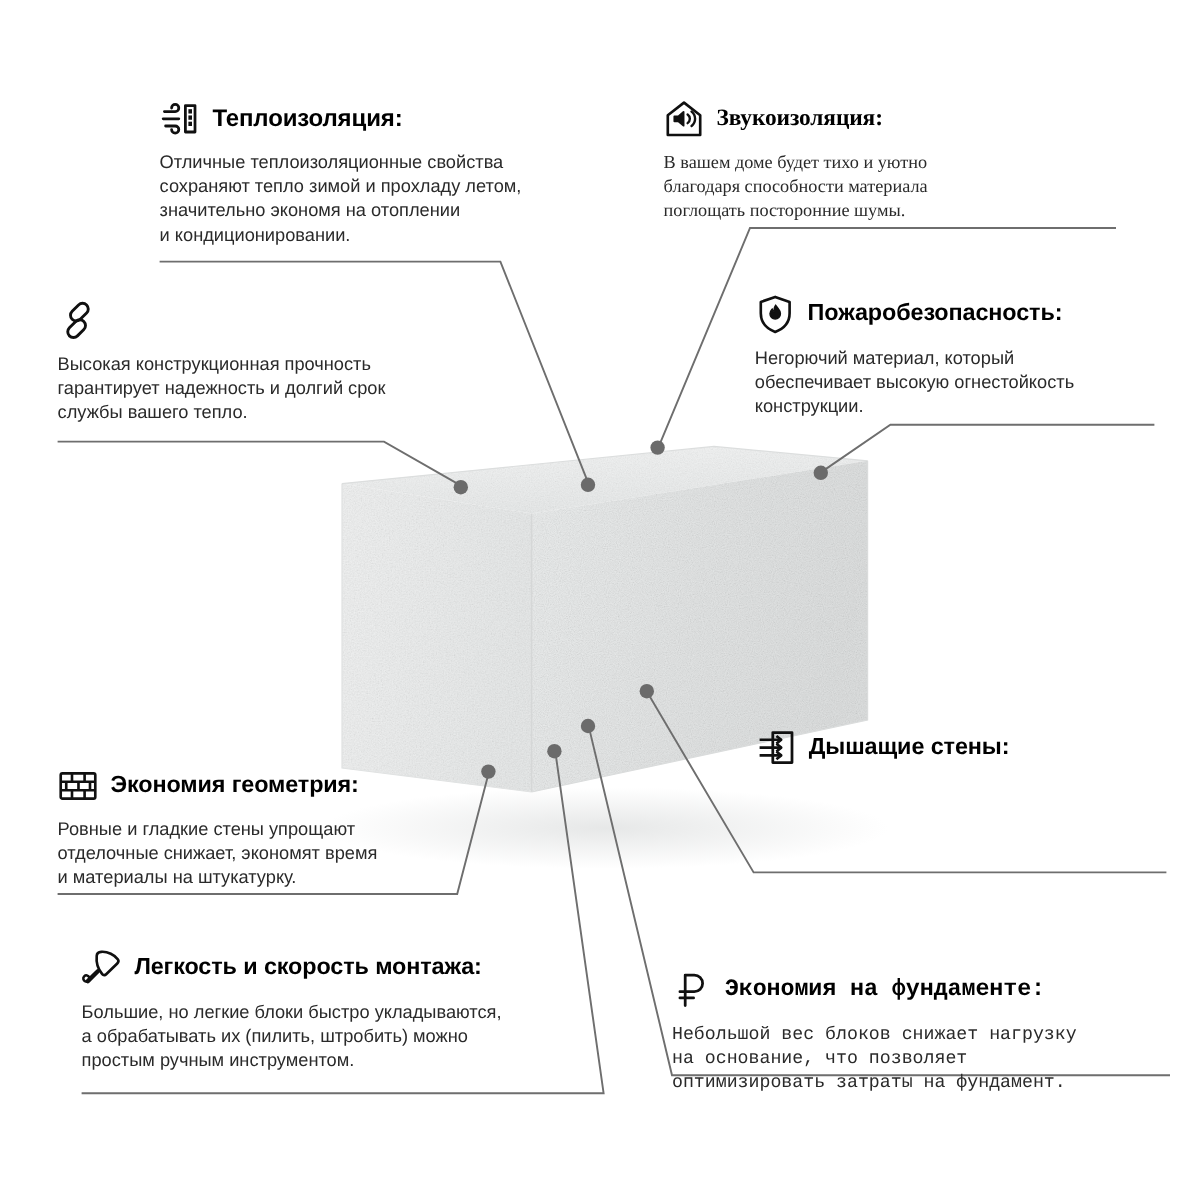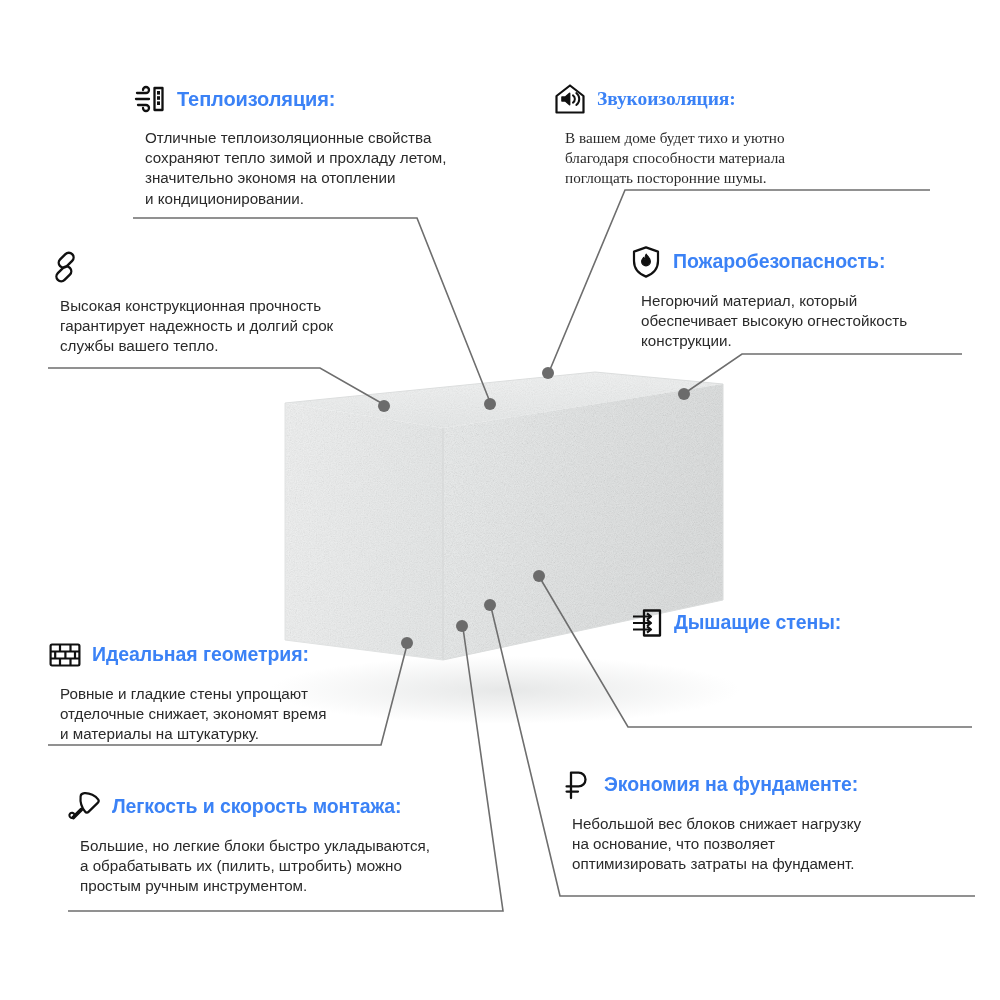--- a/index.html
+++ b/index.html
@@ -23,36 +23,36 @@
     display:flex;align-items:center;gap:10px;
     margin:0 0 10px 0;
   }
   .feat-ico{
     width:34px;height:34px;flex:0 0 34px;
     display:block;
   }
   .feat-ico svg{display:block;width:34px;height:34px;}
   .feat-title{
     font-size:19.5px;font-weight:bold;letter-spacing:-0.1px;
-    color:#3b82f6;white-space:nowrap;line-height:1.1;
+    color:#000000;white-space:nowrap;line-height:1.1;
   }
   .feat-body{
     font-size:15.2px;line-height:1.33;color:#2a2a2a;
-    margin:12px;white-space:pre-line;
+    margin:0;white-space:pre-line;
   }
 
   
   #f-thermal   {left:133px;top:82px;}
   #f-sound     {left:553px;top:82px;font-family:Liberation Serif, serif;}
   #f-strength  {left:48px;top:250px;}
   #f-fire      {left:629px;top:245px;}
   #f-geometry  {left:48px;top:638px;}
   #f-breathe   {left:630px;top:606px;}
   #f-mounting  {left:68px;top:790px;}
-  #f-foundation{left:560px;top:768px;}
+  #f-foundation{left:560px;top:808px;font-family:Liberation Mono, monospace;}
 
   #f-thermal .feat-title{font-size:20px;}
   #f-geometry .feat-title,
   #f-mounting .feat-title,
   #f-foundation .feat-title,
   #f-breathe .feat-title{font-size:19.5px;}
 </style>
 </head>
 <body>
 
@@ -223,21 +223,21 @@
     <div class="feat-head">
       <span class="feat-ico">
         <svg viewBox="0 0 34 34" fill="none" stroke="#101010" stroke-width="2.2" stroke-linejoin="round">
           <rect x="2.6" y="6.5" width="28.8" height="21" rx="1.4"></rect>
           <path d="M2.6 13.5 h28.8 M2.6 20.5 h28.8"></path>
           <path d="M12 6.5 v7 M22.5 6.5 v7"></path>
           <path d="M7.2 13.5 v7 M17.4 13.5 v7 M27 13.5 v7"></path>
           <path d="M12 20.5 v7 M22.5 20.5 v7"></path>
         </svg>
       </span>
-      <span class="feat-title">Идеальная геометрия:</span>
+      <span class="feat-title">Экономия геометрия:</span>
     </div>
     <p class="feat-body">Ровные и гладкие стены упрощают
 отделочные снижает, экономят время
 и материалы на штукатурку.</p>
   </div>
 
   <div class="feature" id="f-breathe">
     <div class="feat-head">
       <span class="feat-ico">
         <svg viewBox="0 0 34 34" fill="none" stroke="#101010" stroke-width="2.2" stroke-linejoin="round">

